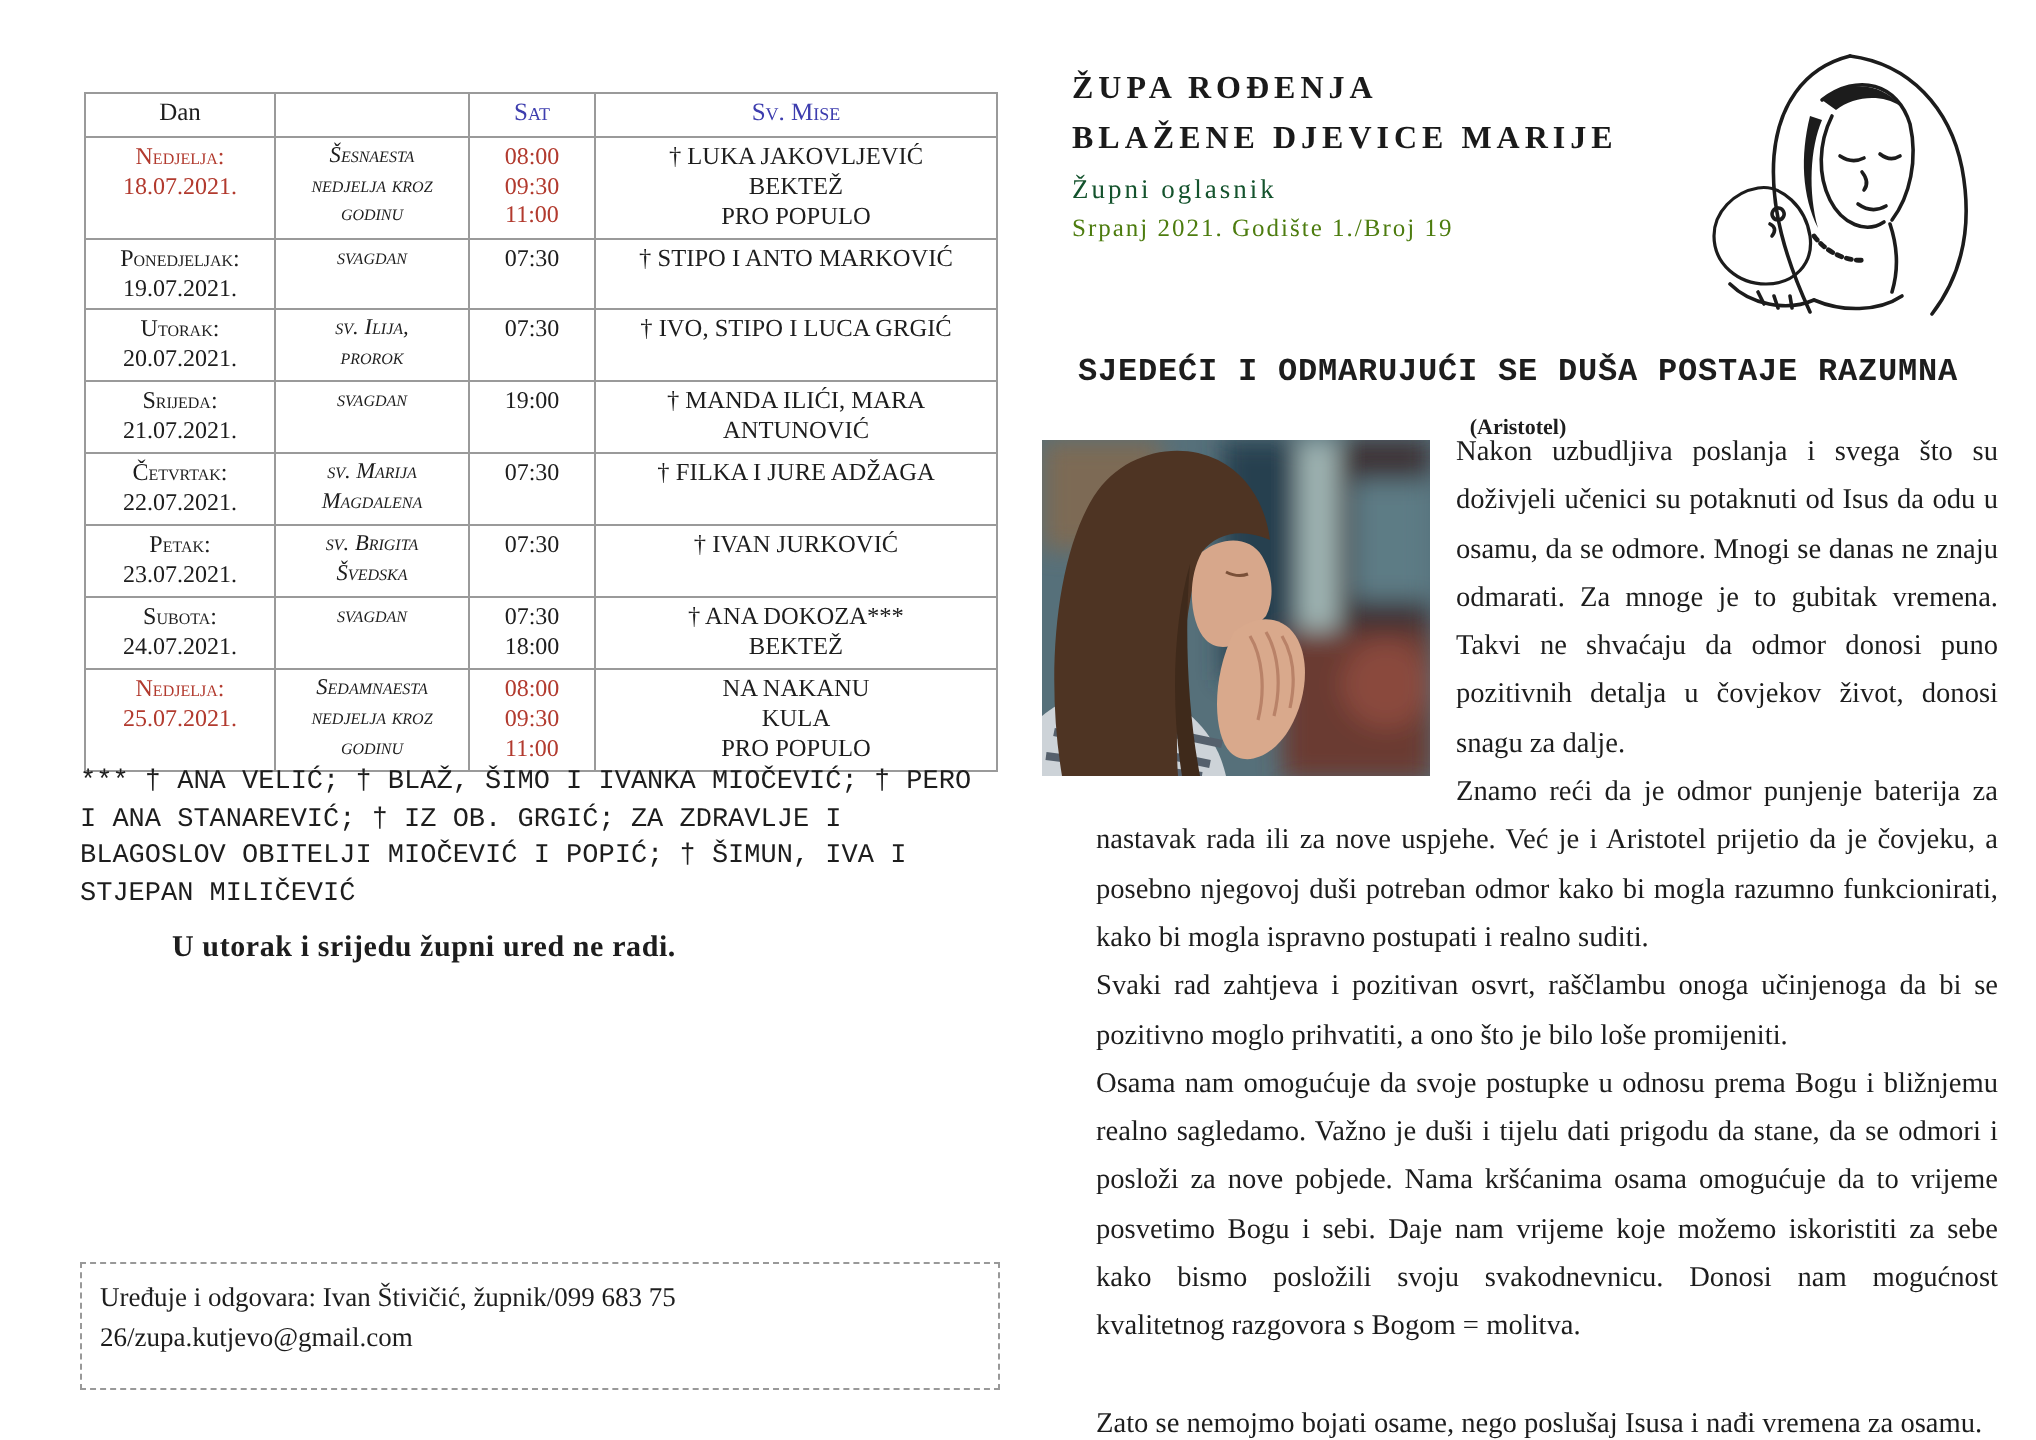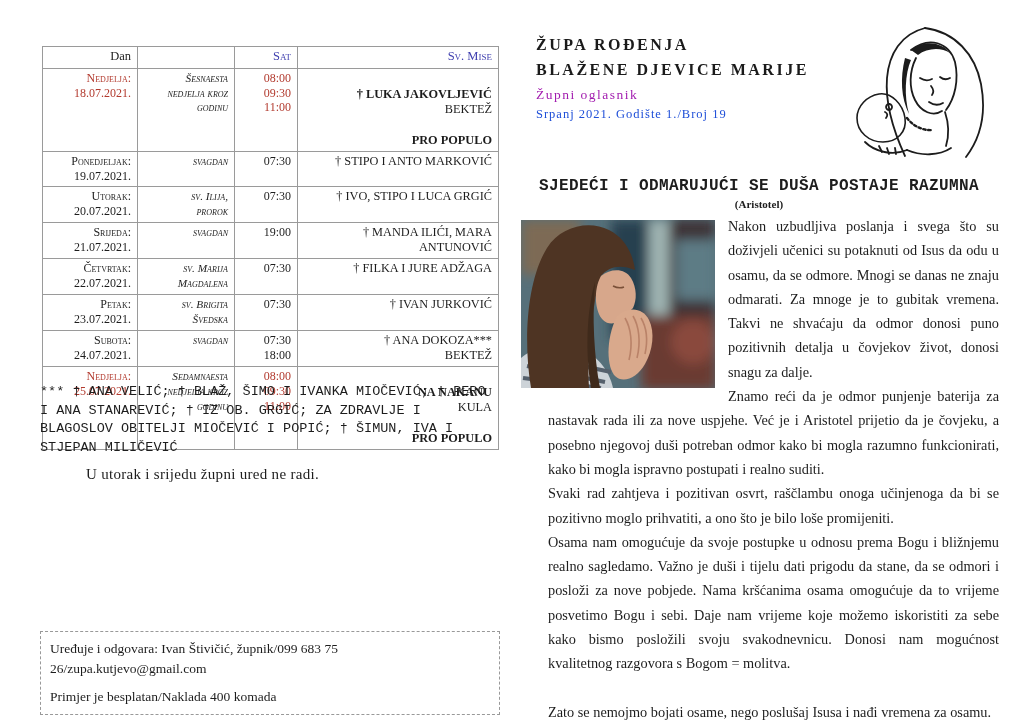--- a/index.html
+++ b/index.html
@@ -15,65 +15,65 @@
     font-family:"Liberation Serif","DejaVu Serif",serif;
   }
 
   
   table.mass{
     position:absolute;left:42px;top:46px;width:456px;
     border-collapse:collapse;table-layout:fixed;
   }
   .mass th,.mass td{
     border:1px solid var(--table-border);
-    vertical-align:top;text-align:right;
+    vertical-align:top;text-align:center;
     padding:2px 6px 3px 6px;
   }
   .mass th{font-weight:normal;font-size:12.5px;line-height:1.25;}
   .mass th.blue{color:var(--accent-blue);font-variant:small-caps;}
   .day-cell{font-variant:small-caps;font-size:12px;line-height:1.24;}
   .feast-cell{font-variant:small-caps;font-size:11.3px;line-height:1.32;padding-top:4px;font-style:italic;}
   .feast-cell.it{font-style:italic;}
   .time-cell{font-size:12px;line-height:1.24;}
   .mass-cell{font-size:12.3px;line-height:1.22;}
-  .mass-cell .b{font-weight:bold;margin-top:16px;}
+  .mass-cell .b{font-weight:normal;}
   tr.sunday .day-cell,tr.sunday .time-cell{color:var(--accent-red);}
 
   .ast-note{
     position:absolute;left:40px;top:383px;width:458px;
     font-size:13.5px;line-height:1.38;font-family:Liberation Mono, monospace;
   }
   .office-note{
     position:absolute;left:86px;top:466px;
-    font-size:15px;font-weight:normal;letter-spacing:0.3px;
+    font-size:15px;font-weight:bold;letter-spacing:0.3px;
   }
   .footer-box{
     position:absolute;left:40px;top:631px;width:440px;
     border:1px dashed #999;
     padding:7px 9px;
     font-size:13.5px;line-height:1.45;
   }
   .footer-box .l1{margin-bottom:9px;}
 
   
   .masthead{
     position:absolute;left:536px;top:33px;width:325px;text-align:left;
     font-family:Liberation Serif, serif;
   }
   .masthead .t{
     font-size:16px;font-weight:bold;letter-spacing:2.5px;line-height:1.55;color:#1a1a1a;
   }
-  .masthead .sub{font-size:13.5px;letter-spacing:1.5px;margin-top:4px;color:#a21caf;}
-  .masthead .issue{font-size:12.5px;letter-spacing:1px;margin-top:4px;color:#1d4ed8;}
+  .masthead .sub{font-size:13.5px;letter-spacing:1.5px;margin-top:4px;color:#14532d;}
+  .masthead .issue{font-size:12.5px;letter-spacing:1px;margin-top:4px;color:#4d7c0f;}
 
   .madonna{position:absolute;left:845px;top:24px;width:160px;height:134px;}
 
   .headline-wrap{position:absolute;left:519px;top:177px;width:480px;text-align:center;}
   .headline{font-size:16px;font-weight:bold;letter-spacing:0.4px;font-family:Liberation Mono, monospace;}
-  .attribution{font-size:11px;font-weight:bold;margin-top:3px;}
+  .attribution{font-size:11px;font-weight:bold;margin-top:13px;}
 
   .article{
     position:absolute;left:521px;top:214px;width:478px;
     font-size:14.3px;line-height:1.7;text-align:justify;
   }
   .article p{margin:0;padding-left:27px;}
   .photo{
     float:left;width:194px;height:168px;margin:6px 13px 4px 0;
     display:block;
   }
@@ -239,21 +239,20 @@
         </tr>
       </tbody>
   </table>
 
   <div class="ast-note">***  † ANA VELIĆ; † BLAŽ, ŠIMO I IVANKA MIOČEVIĆ; † PERO I ANA STANAREVIĆ; † IZ OB. GRGIĆ; ZA ZDRAVLJE I BLAGOSLOV OBITELJI MIOČEVIĆ I POPIĆ; † ŠIMUN, IVA I STJEPAN MILIČEVIĆ</div>
 
   <div class="office-note">U utorak i srijedu župni ured ne radi.</div>
 
   <div class="footer-box">
     <div class="l1">Uređuje i odgovara: Ivan Štivičić, župnik/099 683 75 26/zupa.kutjevo@gmail.com</div>
-    <div>Primjer je besplatan/Naklada 400 komada</div>
   </div>
 
   <div class="masthead">
     <div class="t">ŽUPA ROĐENJA</div>
     <div class="t">BLAŽENE DJEVICE MARIJE</div>
     <div class="sub">Župni oglasnik</div>
     <div class="issue">Srpanj 2021. Godište 1./Broj 19</div>
   </div>
 
   <svg class="madonna" viewBox="0 0 160 134" fill="none" stroke="#1c1c1c" stroke-width="1.8" stroke-linecap="round">

